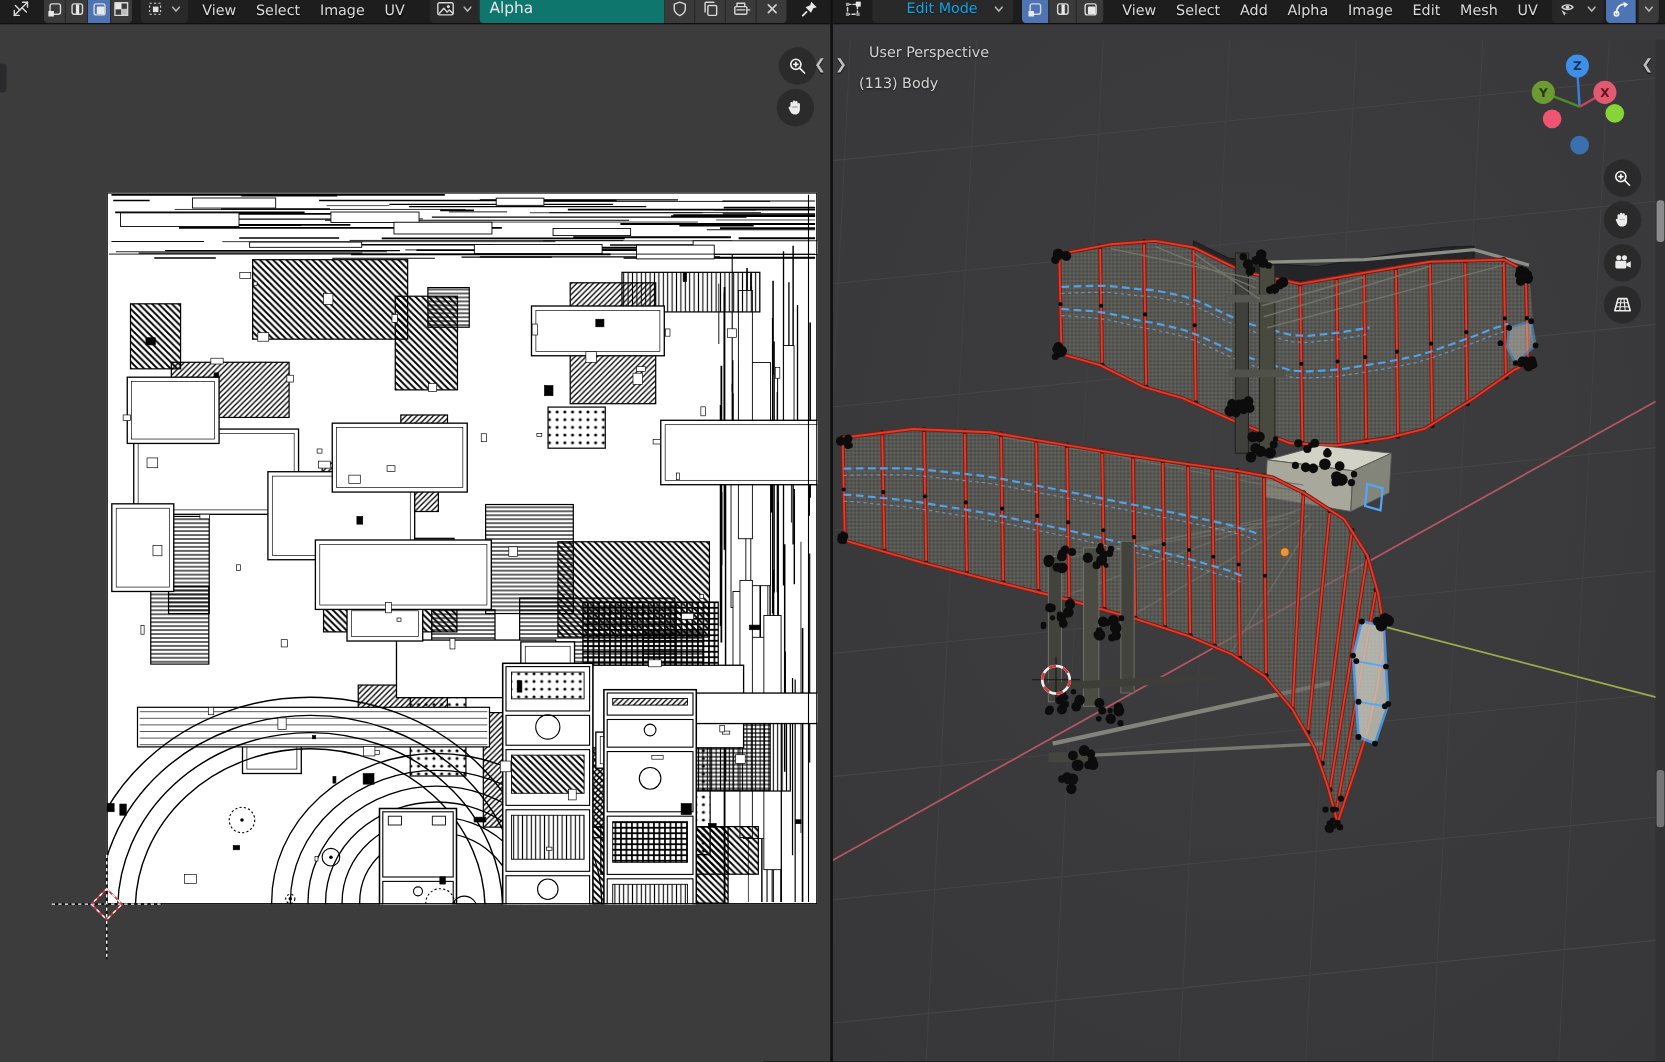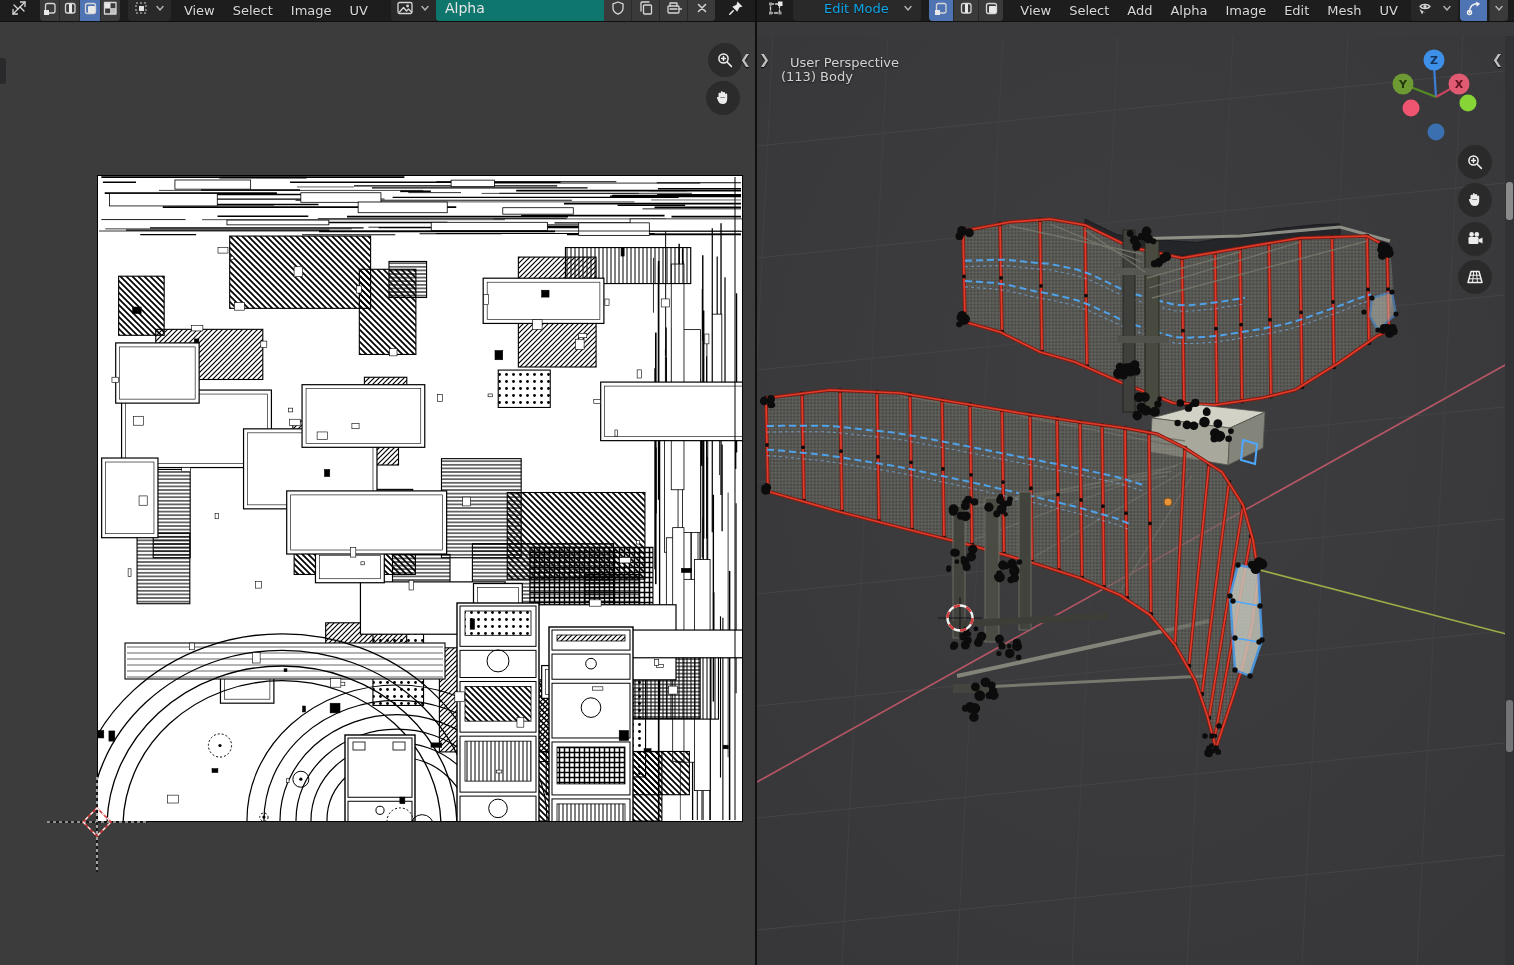--- a/index.html
+++ b/index.html
@@ -1111,21 +1111,21 @@
           <circle cx="505.9327411977574" cy="525.3134385496378" r="2.2595167413353923" fill="#0c0c0c"></circle>
           <circle cx="495.0355281345546" cy="528.8484796985983" r="4.089932329952717" fill="#0c0c0c"></circle>
           <circle cx="411" cy="466" r="4" fill="#e8953c" stroke="#8a5516" stroke-width="1"></circle>
           <line x1="181" y1="582" x2="225" y2="582" stroke="#15151a" stroke-width="1"></line>
           <line x1="203" y1="561" x2="203" y2="603" stroke="#15151a" stroke-width="1"></line>
           <circle cx="203" cy="582" r="12.5" fill="none" stroke="#f2f2f2" stroke-width="2.4"></circle>
           <circle cx="203" cy="582" r="12.5" fill="none" stroke="#d23b3b" stroke-width="2.4" stroke-dasharray="6.5 6.5"></circle>
         </svg>
 
       <div class="rgn-arrow" style="left:2px;top:16px;">❯</div>
-      <div class="overlay-text" style="left:33px;top:19px;text-align:center;">User Perspective</div>
+      <div class="overlay-text" style="left:33px;top:5px;text-align:center;">User Perspective</div>
       <div class="overlay-text" style="left:24px;top:33px;">(113) Body</div>
 
       <svg id="nav-gizmo" width="104" height="104" style="position:absolute;left:629px;top:8px;">
           <line x1="50" y1="53" x2="48" y2="22" stroke="#3d7fd6" stroke-width="2.2"></line>
           <line x1="50" y1="53" x2="73" y2="40" stroke="#c4455f" stroke-width="2.2"></line>
           <line x1="50" y1="53" x2="17" y2="40" stroke="#538c22" stroke-width="2.2"></line>
           <circle cx="48" cy="16" r="10.5" fill="#3d8fe8"></circle>
           <text x="48" y="19.8" font-size="11" font-weight="bold" fill="#12335e" text-anchor="middle" font-family="DejaVu Sans,sans-serif">Z</text>
           <circle cx="73" cy="40" r="10.5" fill="#e05a72"></circle>
           <text x="73" y="43.8" font-size="11" font-weight="bold" fill="#5e1220" text-anchor="middle" font-family="DejaVu Sans,sans-serif">X</text>

